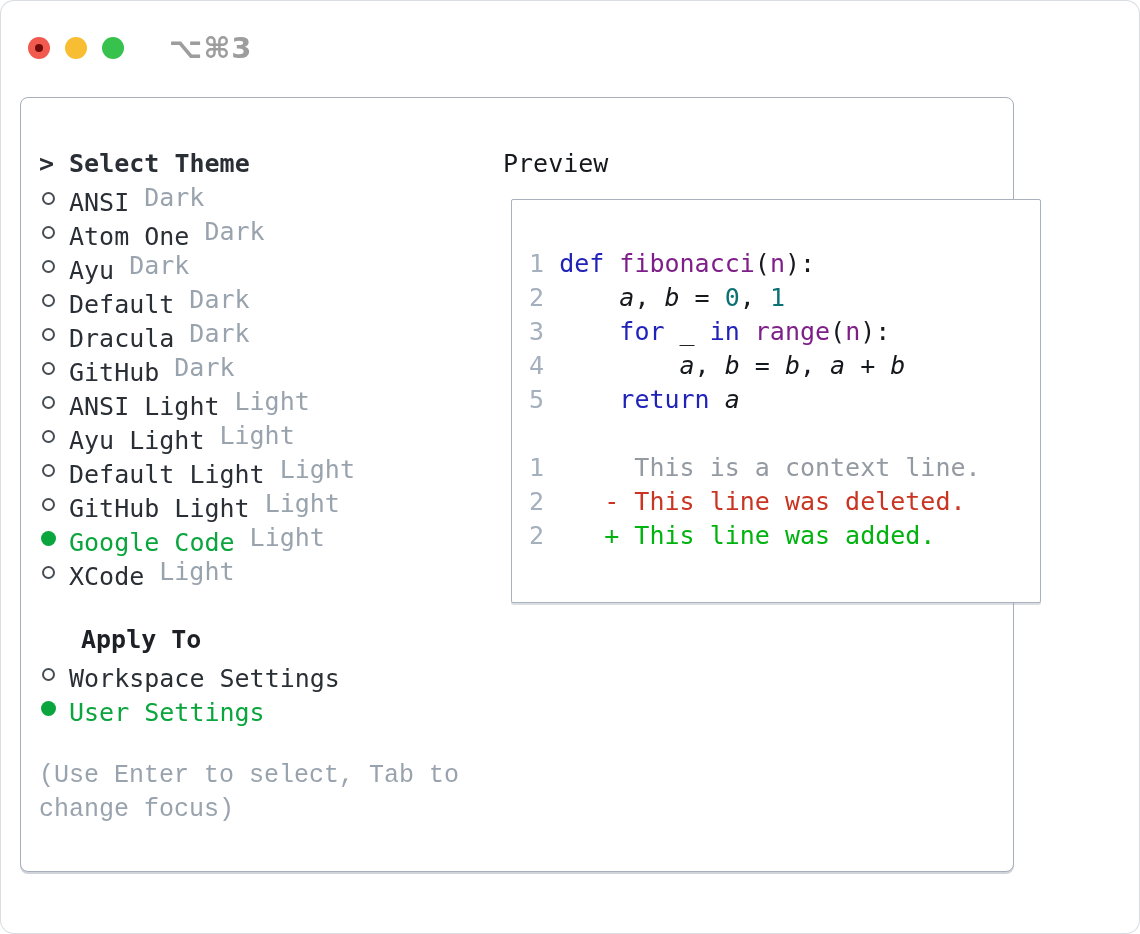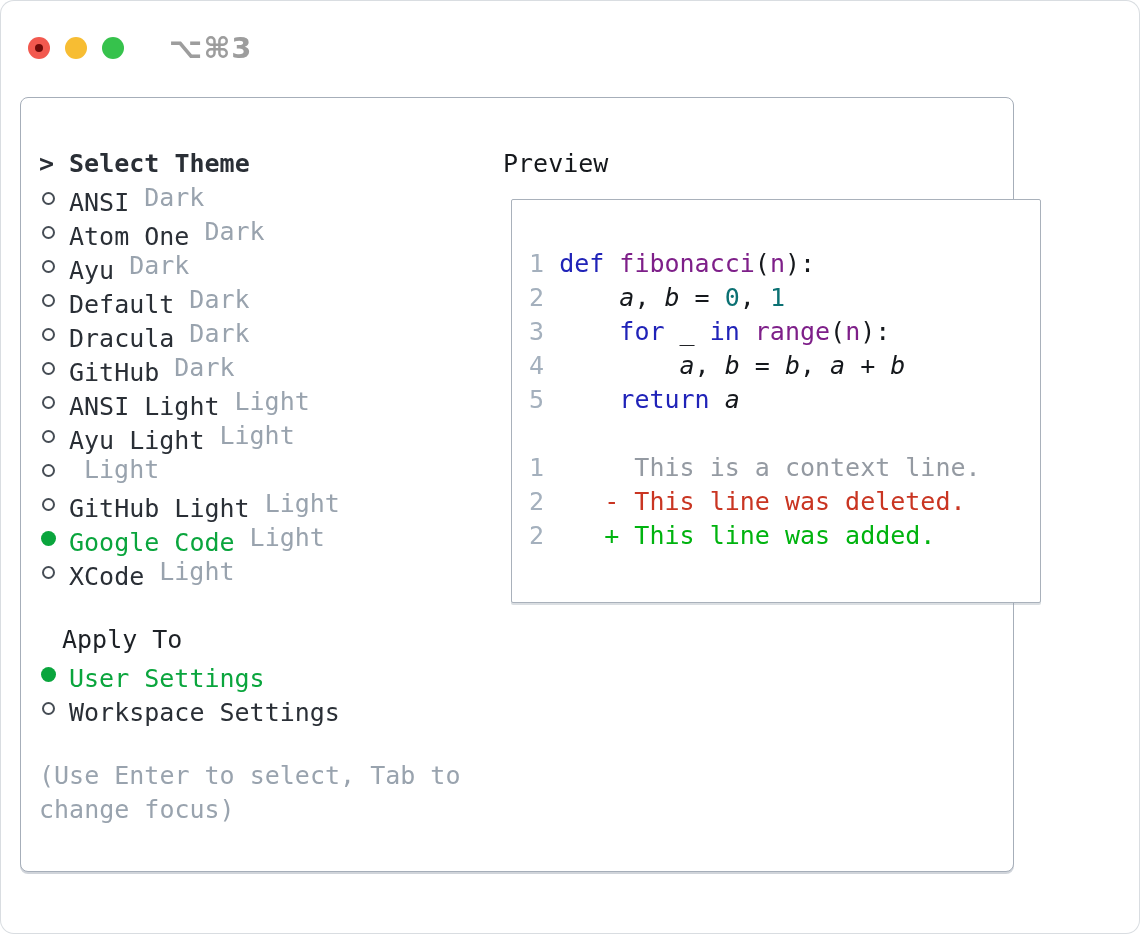--- a/index.html
+++ b/index.html
@@ -39,24 +39,25 @@
   .hdr-title{margin-left:15px;}
   .spacer{height:34px;}
   .bullet{
     width:13px;height:13px;box-sizing:border-box;border:2px solid #464d55;
     border-radius:50%;flex:none;margin:0 14px 0 3px;background:transparent;
   }
   .bullet.sel{border:none;width:15px;height:15px;background:var(--accent-green,#0aa53d);margin:0 13px 0 2px;}
   .tname{color:var(--text-dark,#2a2f36);white-space:pre;margin-top:9px;}
   .tname.sel{color:var(--accent-green,#0aa53d);}
   .tvariant{color:var(--text-muted,#99a3ae);margin-left:15px;white-space:pre;}
-  .apply-hdr{margin-left:23px;font-weight:400;color:#1d2126;}
+  .apply-hdr{margin-left:42px;font-weight:700;color:#1d2126;}
   .hint{
     margin-top:34px;width:460px;font-size:25px;line-height:34px;
     color:var(--text-muted,#99a3ae);
+    font-family:Liberation Mono, monospace;
   }
   
   .preview-title{height:34px;font-size:25px;line-height:34px;font-weight:400;color:#15181c;margin-left:2px;}
   .preview-box{
     margin:18px 0 0 10px;width:530px;height:404px;box-sizing:border-box;
     border:1.5px solid #a9b1bb;border-radius:2px;background:#ffffff;
     box-shadow:0 2px 0 rgba(150,160,172,.35);
     padding:47px 0 0 17px;overflow:hidden;
   }
   .cl{height:34px;font-size:25px;line-height:34px;white-space:pre;}
@@ -126,20 +127,21 @@
             <span class="tname">ANSI Light</span>
             <span class="tvariant">Light</span>
           </div>
           <div class="row">
             <span class="bullet"></span>
             <span class="tname">Ayu Light</span>
             <span class="tvariant">Light</span>
           </div>
           <div class="row">
             <span class="bullet"></span>
+            <span class="tname">Default Light</span>
             <span class="tvariant">Light</span>
           </div>
           <div class="row">
             <span class="bullet"></span>
             <span class="tname">GitHub Light</span>
             <span class="tvariant">Light</span>
           </div>
           <div class="row">
             <span class="bullet sel"></span>
             <span class="tname sel">Google Code</span>
@@ -150,26 +152,26 @@
             <span class="tname">XCode</span>
             <span class="tvariant">Light</span>
           </div>
         </div>
 
       <div class="spacer"></div>
 
       <div class="hdr-row apply-hdr">Apply To</div>
       <div id="apply-list">
           <div class="row">
+            <span class="bullet"></span>
+            <span class="tname">Workspace Settings</span>
+          </div>
+          <div class="row">
             <span class="bullet sel"></span>
             <span class="tname sel">User Settings</span>
-          </div>
-          <div class="row">
-            <span class="bullet"></span>
-            <span class="tname">Workspace Settings</span>
           </div>
         </div>
 
       <div class="hint">(Use Enter to select, Tab to change focus)</div>
     </div>
 
     <div class="right-col">
       <div class="preview-title">Preview</div>
       <div class="preview-box" id="preview-box">
           <div class="cl"><span class="c-ln">1</span><span class="c-pl"> </span><span class="c-kw">def</span><span class="c-pl"> </span><span class="c-fn">fibonacci</span><span class="c-pl">(</span><span class="c-fn">n</span><span class="c-pl">):</span></div>

